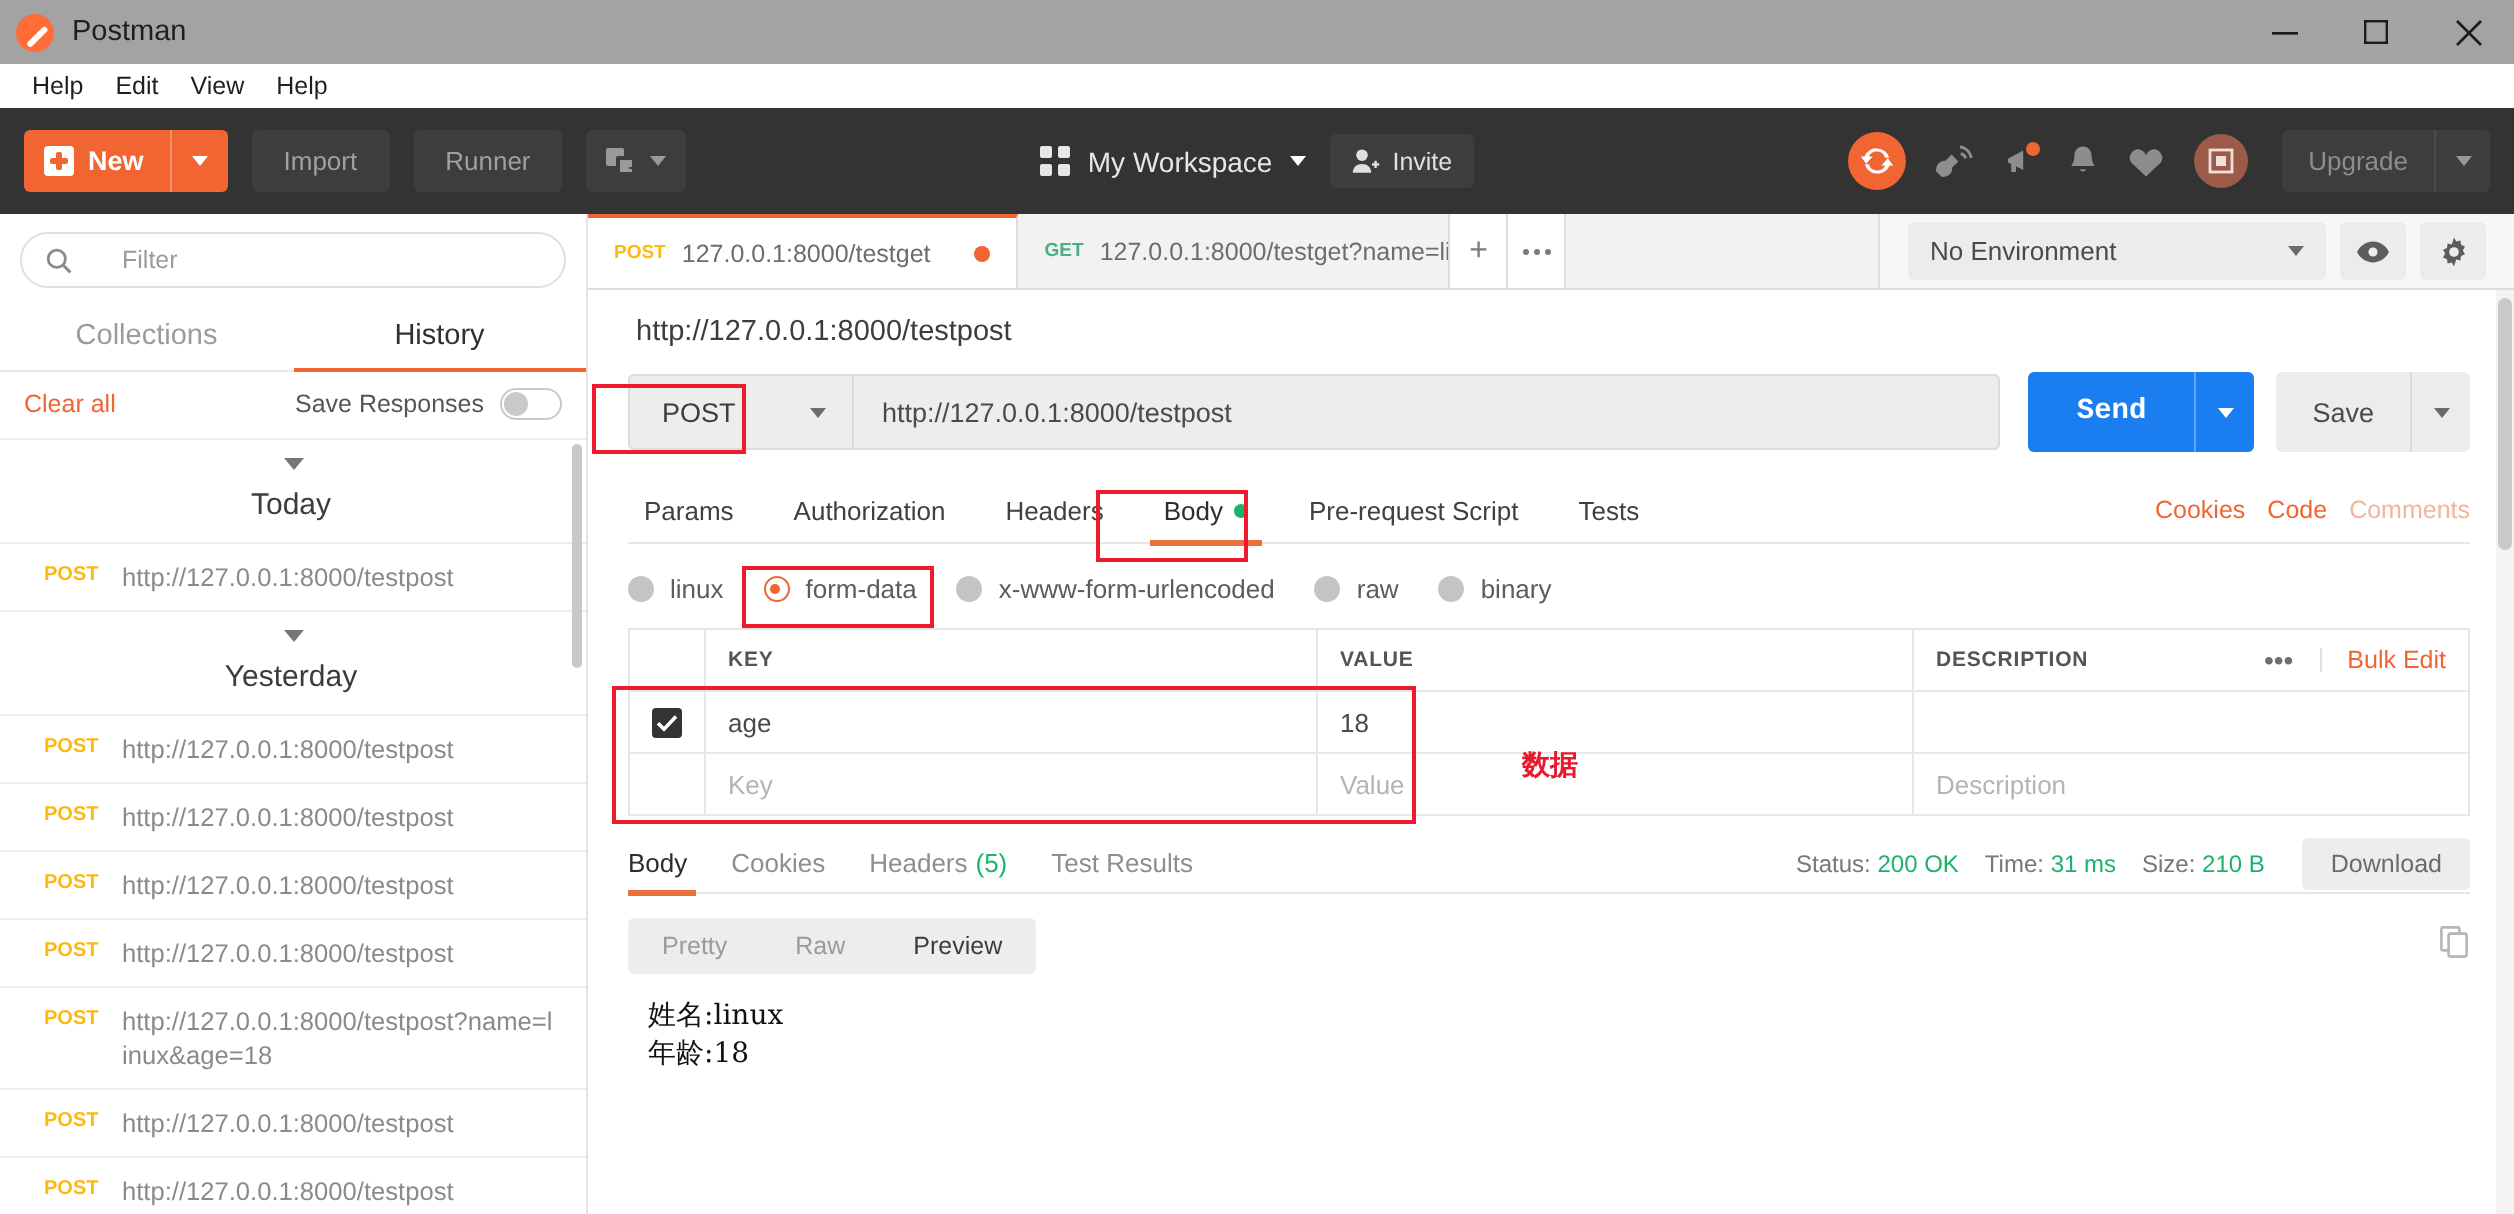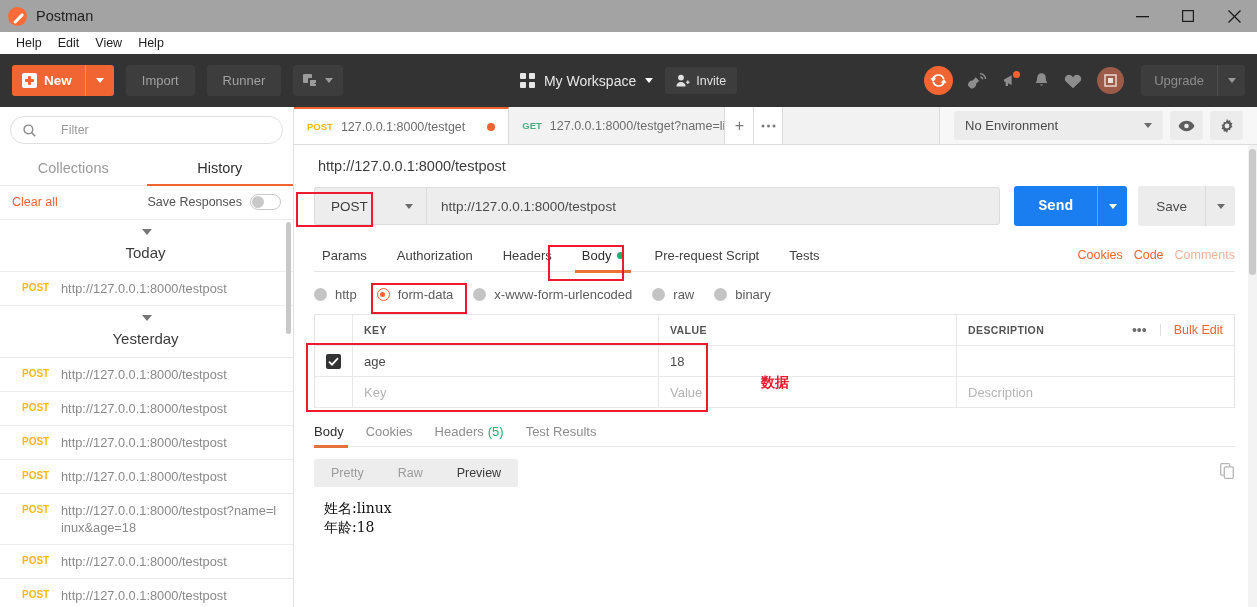--- a/index.html
+++ b/index.html
@@ -650,21 +650,21 @@
       <div class="rq-right">
         <span class="lnk">Cookies</span>
         <span class="lnk">Code</span>
         <span class="lnk muted">Comments</span>
       </div>
     </div>
 
     <div class="radiorow">
       <label class="radio-item">
         <span class="rd"></span>
-        <span>http</span>
+        <span>linux</span>
       </label>
       <label class="radio-item">
         <span class="rd on"></span>
         <span>form-data</span>
       </label>
       <label class="radio-item">
         <span class="rd"></span>
         <span>x-www-form-urlencoded</span>
       </label>
       <label class="radio-item">
@@ -728,20 +728,35 @@
     </div>
 
     <div class="resptabs">
       <div class="rstab active">Body</div>
       <div class="rstab">Cookies</div>
       <div class="rstab">
         <span>Headers</span>
         <span class="cnt-green">(5)</span>
       </div>
       <div class="rstab">Test Results</div>
+      <div class="resp-meta">
+        <span>
+          <span>Status:</span>
+          <span class="mval">200 OK</span>
+        </span>
+        <span>
+          <span>Time:</span>
+          <span class="mval">31 ms</span>
+        </span>
+        <span>
+          <span>Size:</span>
+          <span class="mval">210 B</span>
+        </span>
+        <span class="btn-dl">Download</span>
+      </div>
     </div>
 
     <div class="prevrow">
       <div class="seg">
         <span class="segbtn">Pretty</span>
         <span class="segbtn">Raw</span>
         <span class="segbtn active">Preview</span>
       </div>
       <span class="copy-ico">
         <svg width="15" height="16" viewBox="0 0 15 16">

